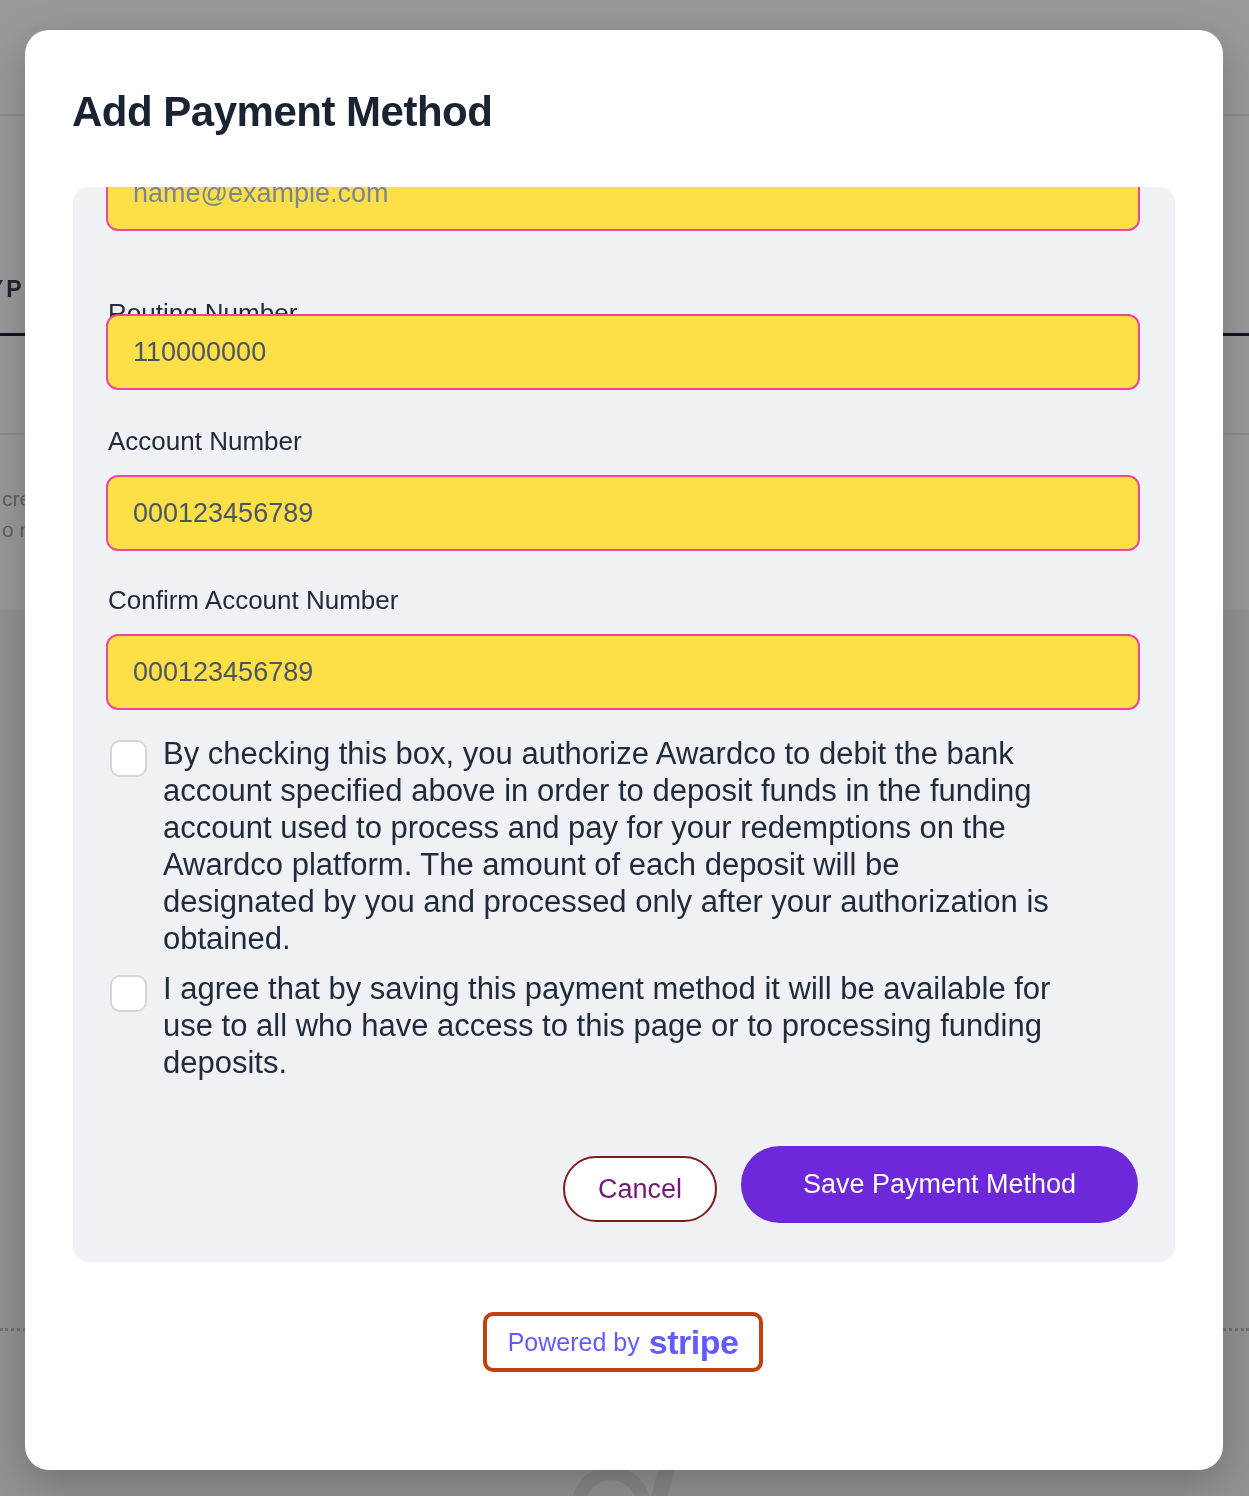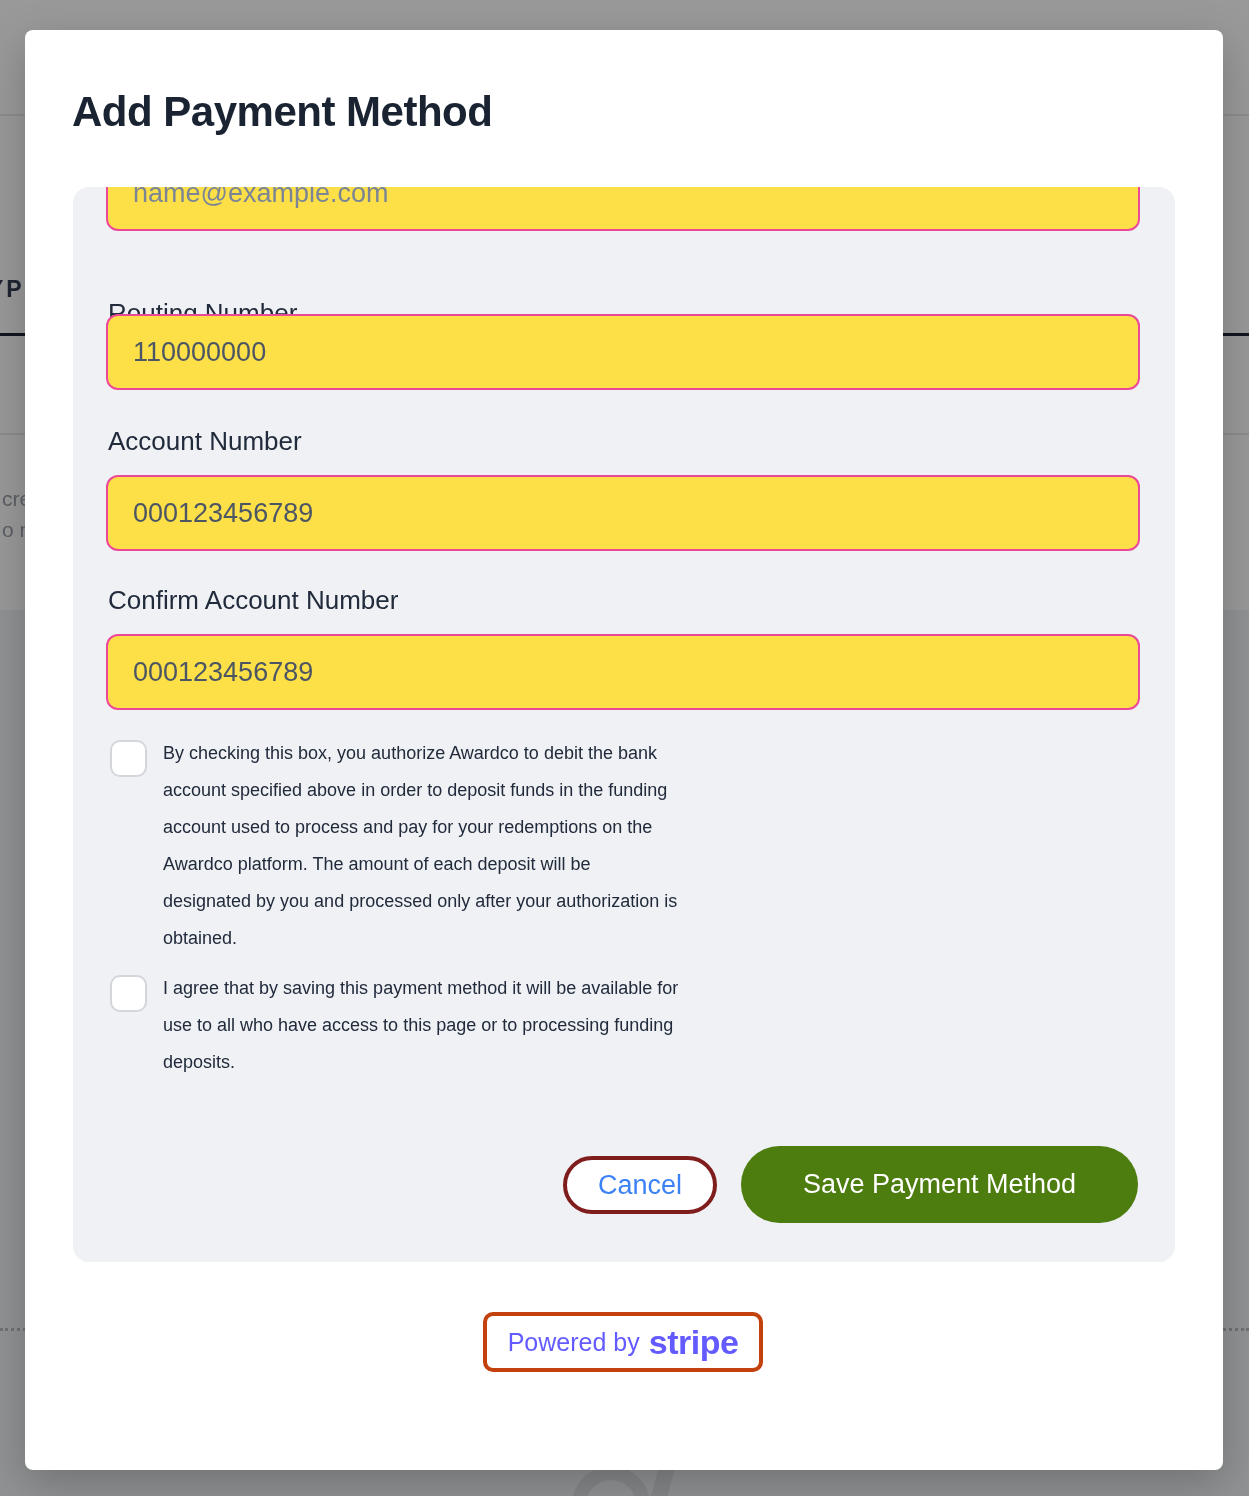--- a/index.html
+++ b/index.html
@@ -32,21 +32,21 @@
     position: absolute; left: 650px; top: 1460px; width: 16px; height: 84px;
     background: #dfe2e6; transform: rotate(14deg);
   }
 
   
   .overlay { position: absolute; inset: 0; background: rgba(0,0,0,0.4); }
 
   
   .modal {
     position: absolute; left: 25px; top: 30px; width: 1198px; height: 1440px;
-    background: #ffffff; border-radius: 8px;
+    background: #ffffff; border-radius: 24px;
     box-shadow: 0 14px 44px rgba(0,0,0,0.22);
   }
   .modal-title {
     position: absolute; left: 47px; top: 58px;
     font-size: 42px; font-weight: 800; letter-spacing: -0.5px; color: #1a2332;
   }
 
   .panel {
     position: absolute; left: 48px; top: 157px; width: 1102px; height: 1075px;
     background: #f0f1f4; border-radius: 16px; overflow: hidden;
@@ -74,38 +74,38 @@
 
   .checkbox {
     position: absolute; left: 37px; width: 37px; height: 37px;
     background: #ffffff; border: 2px solid #d3d6db; border-radius: 10px;
     cursor: pointer;
   }
   .checkbox-1 { top: 553px; }
   .checkbox-2 { top: 788px; }
   .checkbox-label {
     position: absolute; left: 90px; width: 955px;
-    font-size: 18px; line-height: 37px; color: #212b3c;
+    font-size: 31px; line-height: 37px; color: #212b3c;
     white-space: pre-line;
   }
   .checkbox-label-1 { top: 548px; }
   .checkbox-label-2 { top: 783px; }
 
   .btn {
     position: absolute; display: flex; align-items: center; justify-content: center;
     font-family: "Liberation Sans", sans-serif; font-size: 27px; cursor: pointer;
     border-radius: 40px;
   }
   .btn-cancel {
-    left: 490px; top: 969px; width: 154px; height: 58px;
-    background: #ffffff; border: 4px solid #7f1d1d; color: #3b82f6;
+    left: 490px; top: 969px; width: 154px; height: 66px;
+    background: #ffffff; border: 2px solid #7f1d1d; color: #701a75;
   }
   .btn-save {
     left: 668px; top: 959px; width: 397px; height: 77px;
-    background: #4d7c0f; border: none; color: #ffffff;
+    background: #6d28d9; border: none; color: #ffffff;
   }
 
   .stripe-badge {
     position: absolute; left: 458px; top: 1282px; width: 280px; height: 60px;
     border: 4px solid #c2410c; border-radius: 10px; background: #ffffff;
     display: flex; align-items: center; justify-content: center; gap: 9px;
     cursor: pointer;
   }
   .stripe-prefix { font-size: 25px; font-weight: 500; color: #635bff; }
   .stripe-brand { font-size: 34px; font-weight: 800; letter-spacing: -0.5px; color: #635bff; }

